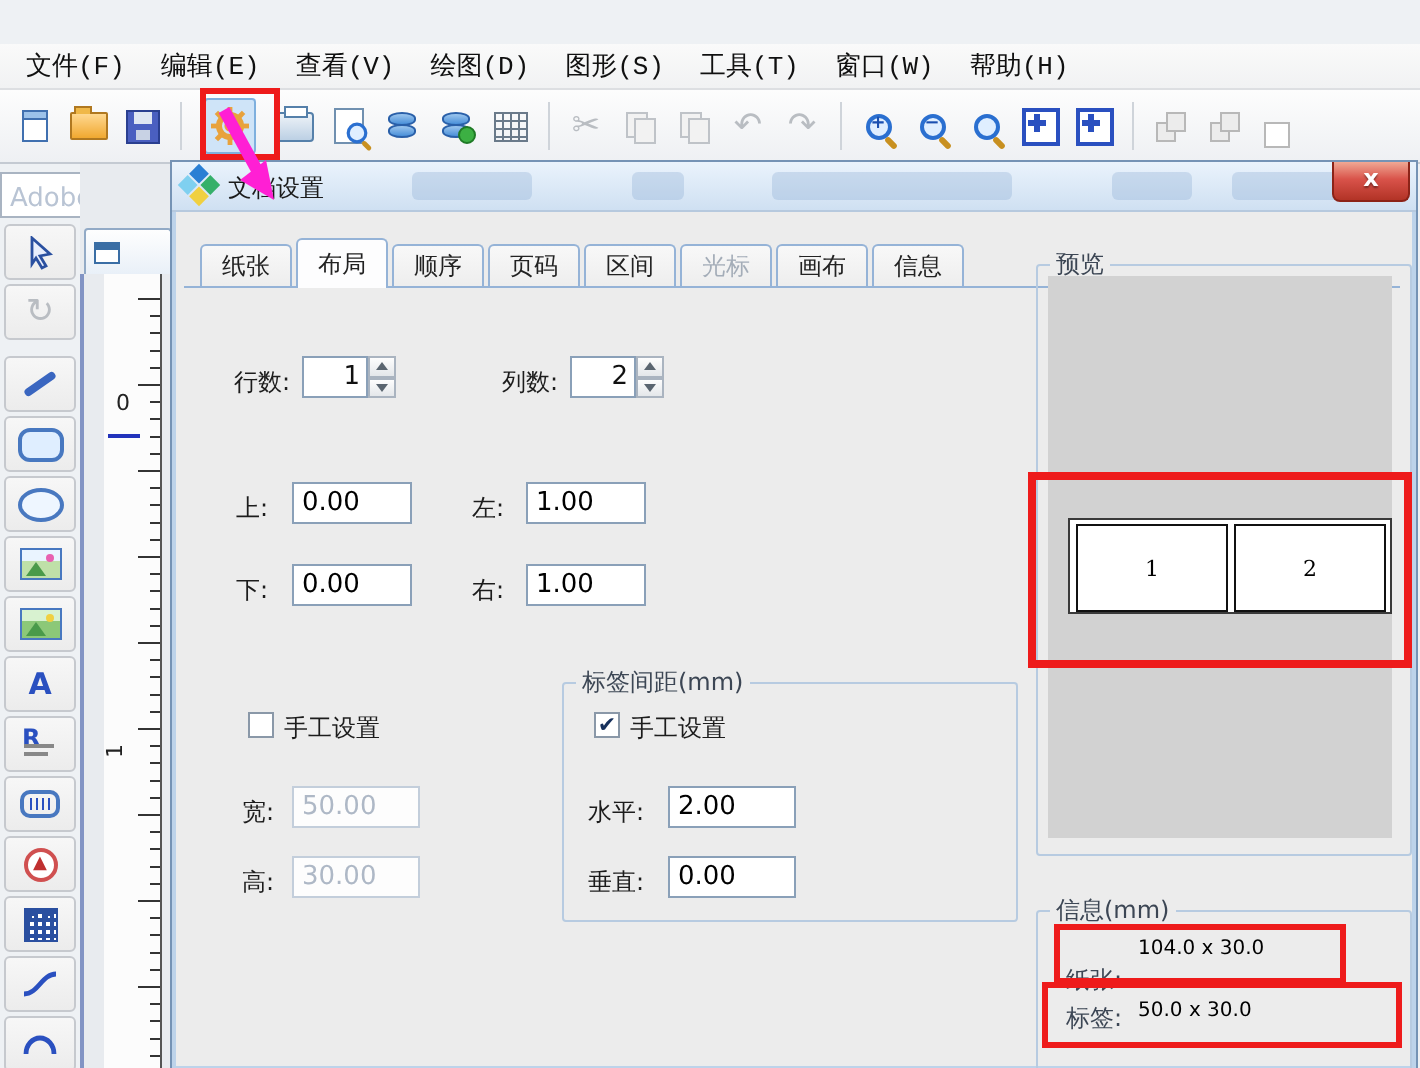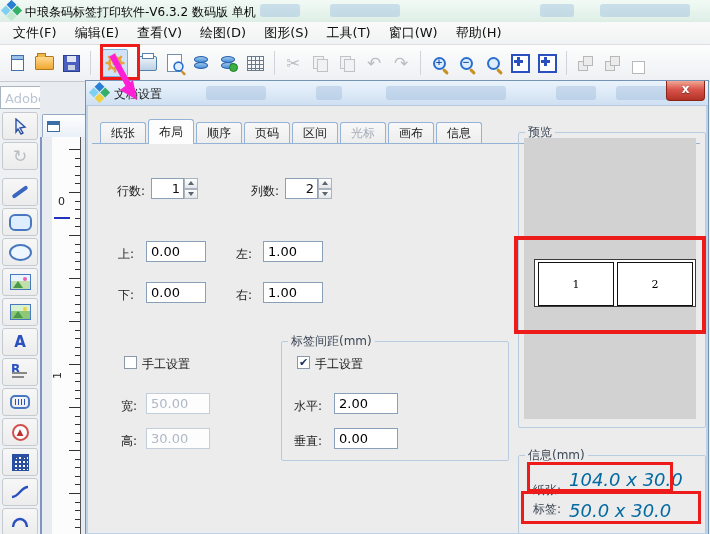--- a/index.html
+++ b/index.html
@@ -7,21 +7,21 @@
   #screen{position:relative;width:710px;height:534px;background:#eef1f4;overflow:hidden;font-size:12px;color:#111;}
   .abs{position:absolute;}
 
   
   .titlebar{left:0;top:0;width:710px;height:22px;background:linear-gradient(#f2faf5,#ddeee5);border-bottom:1px solid #9fb3a8;}
   .titlebar .blob{position:absolute;top:4px;height:13px;border-radius:3px;background:rgba(120,165,215,.30);}
   .win-logo{left:4px;top:3px;width:15px;height:15px;transform:rotate(45deg);display:grid;grid-template:7px 7px/7px 7px;gap:1px;}
   .win-logo i{display:block;}
   .win-title{left:25px;top:4px;font-size:12px;color:#0a0a0a;white-space:nowrap;}
 
-  .menubar{left:0;top:22px;width:710px;height:23px;background:linear-gradient(#fafafa,#f1f2f3);border-bottom:1px solid #dddfe2;display:flex;align-items:center;padding-left:4px;box-sizing:border-box;}
+  .menubar{left:0;top:22px;width:710px;height:23px;background:linear-gradient(#fafafa,#f1f2f3);border-bottom:1px solid #dddfe2;display:flex;align-items:center;padding-left:4px;box-sizing:border-box;font-family:Liberation Mono, monospace;}
   .menu-item{padding:2px 9px;font-size:13px;color:#101010;white-space:nowrap;}
 
   .toolbar{left:0;top:45px;width:710px;height:37px;background:linear-gradient(#fdfdfd,#eef0f3);border-bottom:1px solid #c4cad2;display:flex;align-items:center;padding-left:4px;box-sizing:border-box;}
   .tbtn{width:26px;height:28px;display:flex;align-items:center;justify-content:center;position:relative;margin-right:1px;flex:none;}
   .tbtn.pressed{background:#cfe4f8;border:1px solid #7fb0de;border-radius:2px;box-sizing:border-box;}
   .tsep{width:1px;height:24px;background:#cfd4da;margin:0 5px;flex:none;}
   .gray{color:#b9bdc2;}
 
   
   .ic-page{width:13px;height:16px;background:#fff;border:1px solid #4070b0;box-sizing:border-box;}
@@ -117,45 +117,32 @@
   .spin i::before{content:"";border-left:3px solid transparent;border-right:3px solid transparent;}
   .spin i.up::before{border-bottom:4px solid #5a6570;}
   .spin i.dn::before{border-top:4px solid #5a6570;}
   .checkbox{position:absolute;width:13px;height:13px;background:#fff;border:1px solid #8a98a8;box-sizing:border-box;font-size:11px;line-height:11px;text-align:center;color:#16305c;font-weight:700;}
 
   
   .preview-inner{position:absolute;background:#d2d2d2;}
   .paper{position:absolute;background:#fff;border:1px solid #3a3a3a;box-sizing:border-box;}
   .cell{position:absolute;top:2px;height:42px;border:1px solid #111;background:#fff;display:flex;align-items:center;justify-content:center;font-size:11px;font-family:"DejaVu Serif","Liberation Serif",serif;color:#000;}
   .info-line-label{color:#3c4654;}
-  .info-val{color:#0369a1;font-size:18px;font-style:italic;}
+  .info-val{color:#000000;font-size:10px;}
 
   
   .anno{border:3px solid #ee1b1b;box-sizing:border-box;z-index:50;pointer-events:none;}
   .anno.thick{border-width:4px;}
   svg.arrow{z-index:60;pointer-events:none;}
 </style>
 </head>
 <body>
 
 <div id="screen">
 
-  <div class="abs titlebar">
-    <span class="blob" style="left:260px;width:40px"></span>
-    <span class="blob" style="left:330px;width:70px"></span>
-    <span class="blob" style="left:540px;width:34px"></span>
-    <span class="blob" style="left:600px;width:90px"></span>
-    <div class="abs win-logo">
-      <i style="background:#2a7fd4"></i>
-        <i style="background:#35b06a"></i>
-        <i style="background:#7fd0f0"></i>
-        <i style="background:#bfe8d0"></i>
-    </div>
-    <div class="abs win-title">中琅条码标签打印软件-V6.3.2 数码版 单机</div>
-  </div>
 
   <div class="abs menubar">
     <span class="menu-item">文件(F)</span>
     <span class="menu-item">编辑(E)</span>
     <span class="menu-item">查看(V)</span>
     <span class="menu-item">绘图(D)</span>
     <span class="menu-item">图形(S)</span>
     <span class="menu-item">工具(T)</span>
     <span class="menu-item">窗口(W)</span>
     <span class="menu-item">帮助(H)</span>

